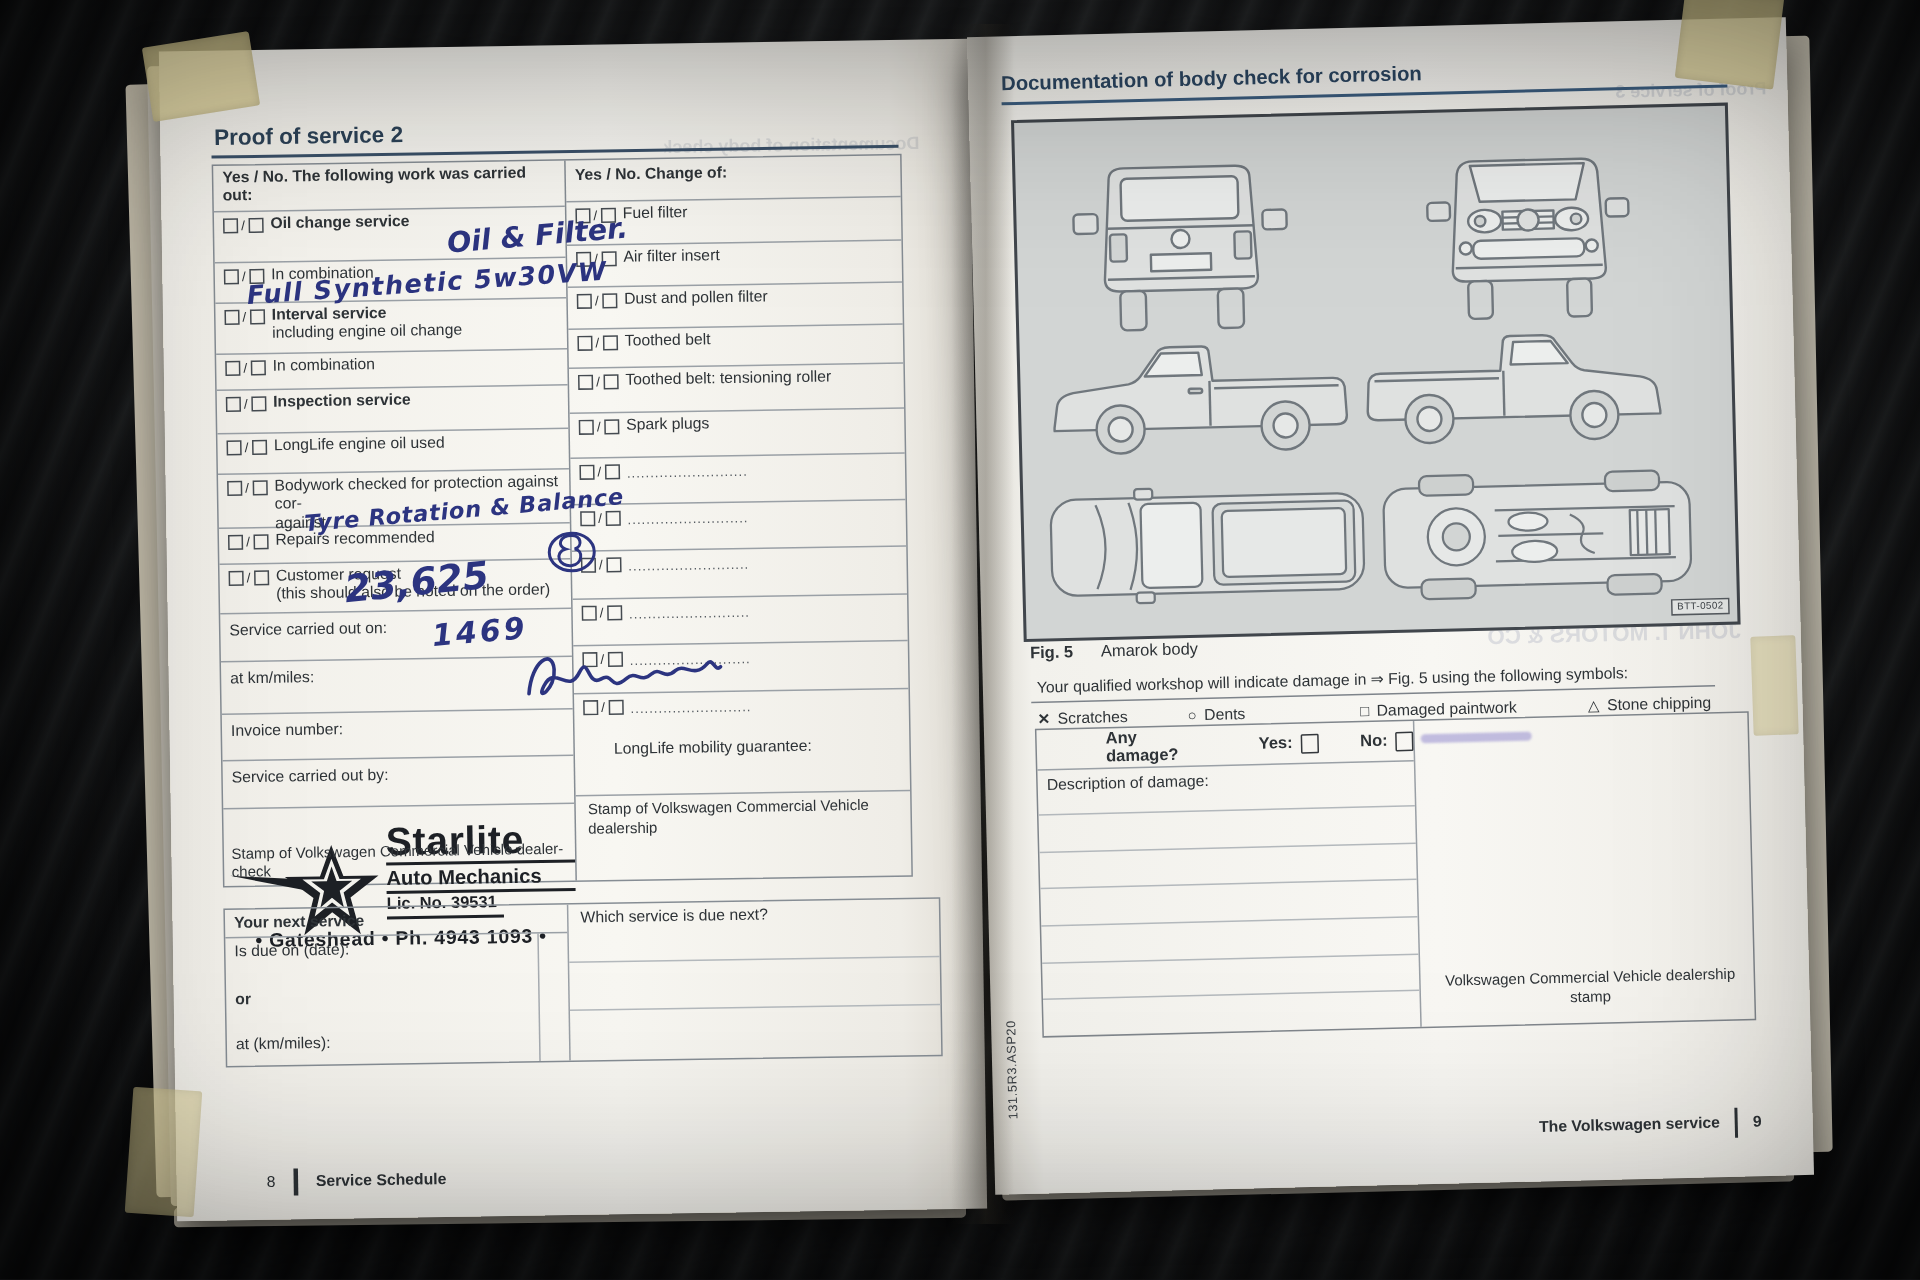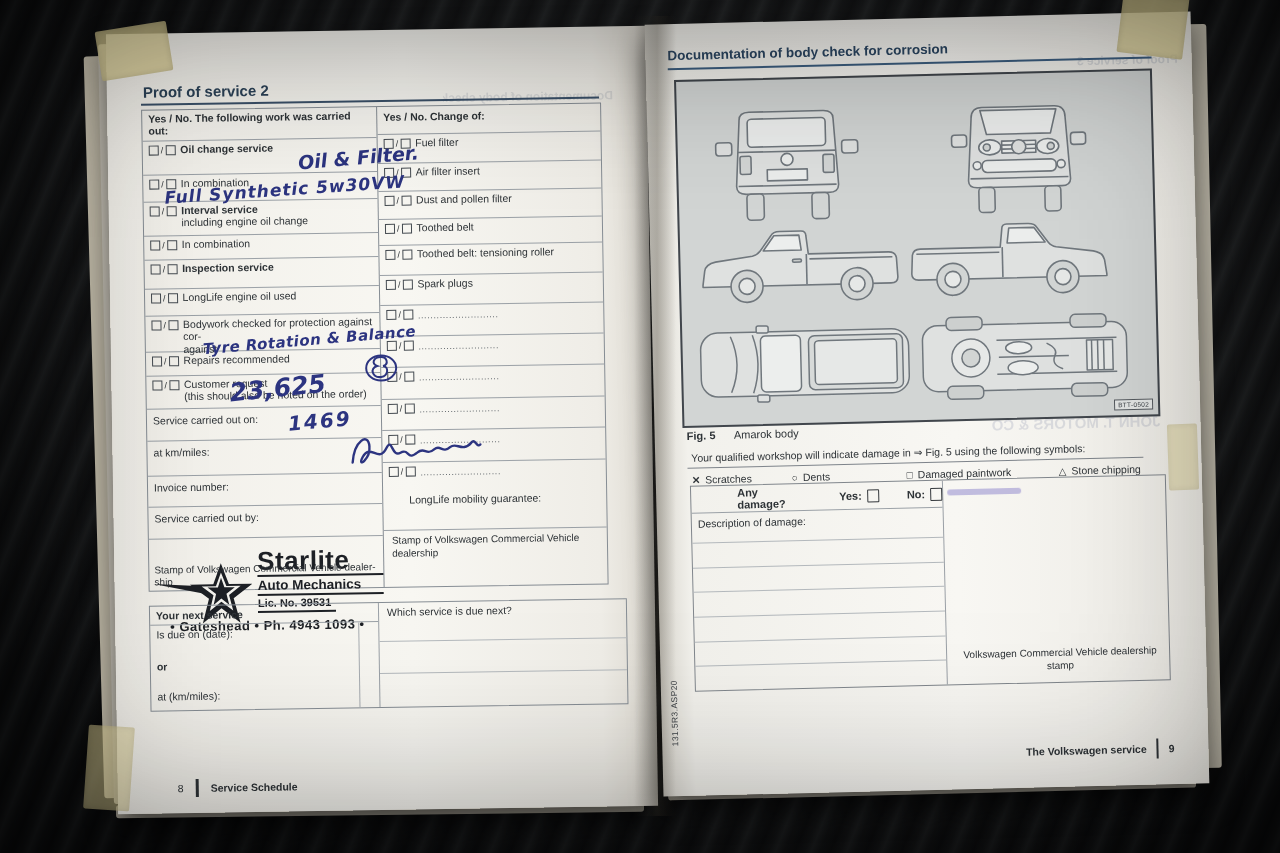--- a/index.html
+++ b/index.html
@@ -246,21 +246,21 @@
             </svg>
             <div class="stamp-text">
               <div class="stamp-name">Starlite</div>
               <div class="stamp-l2">Auto Mechanics</div>
               <div class="stamp-l3">Lic. No. 39531</div>
               <div class="stamp-l4">• Gateshead • Ph. 4943 1093 •</div>
             </div>
           </div>
           <div class="stampcap">
             <span>Stamp of Volkswagen Commercial Vehicle dealer-</span><br>
-            <span>ship</span>
+            <span>check</span>
           </div>
         </div>
       </div>
 
       <div class="wt-col-r">
         <div class="row" style="height:24px;">
           <span class="lbl b hdr" style="padding-top:2px;">Yes / No. Change of:</span>
         </div>
         <div class="row" style="height:25px;">
           <span class="cbp">

